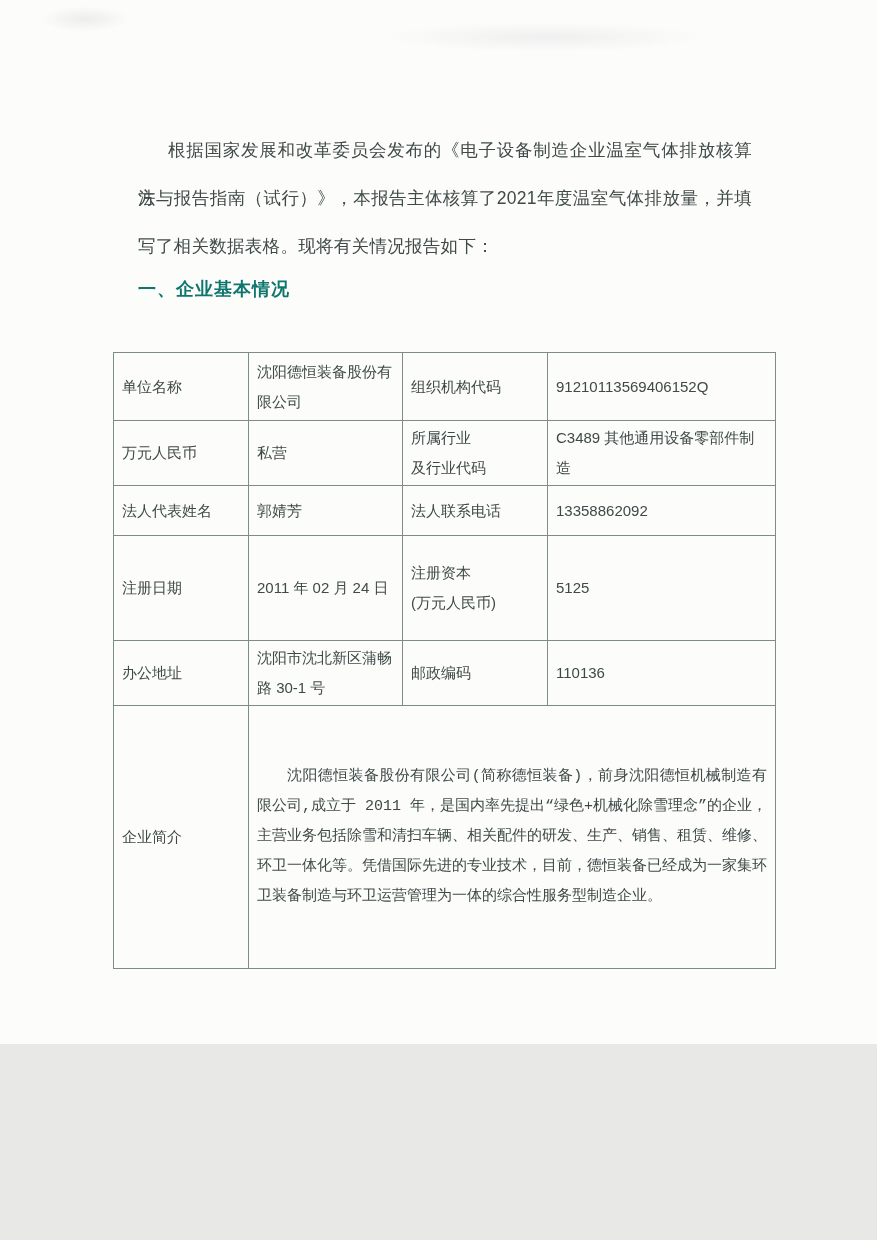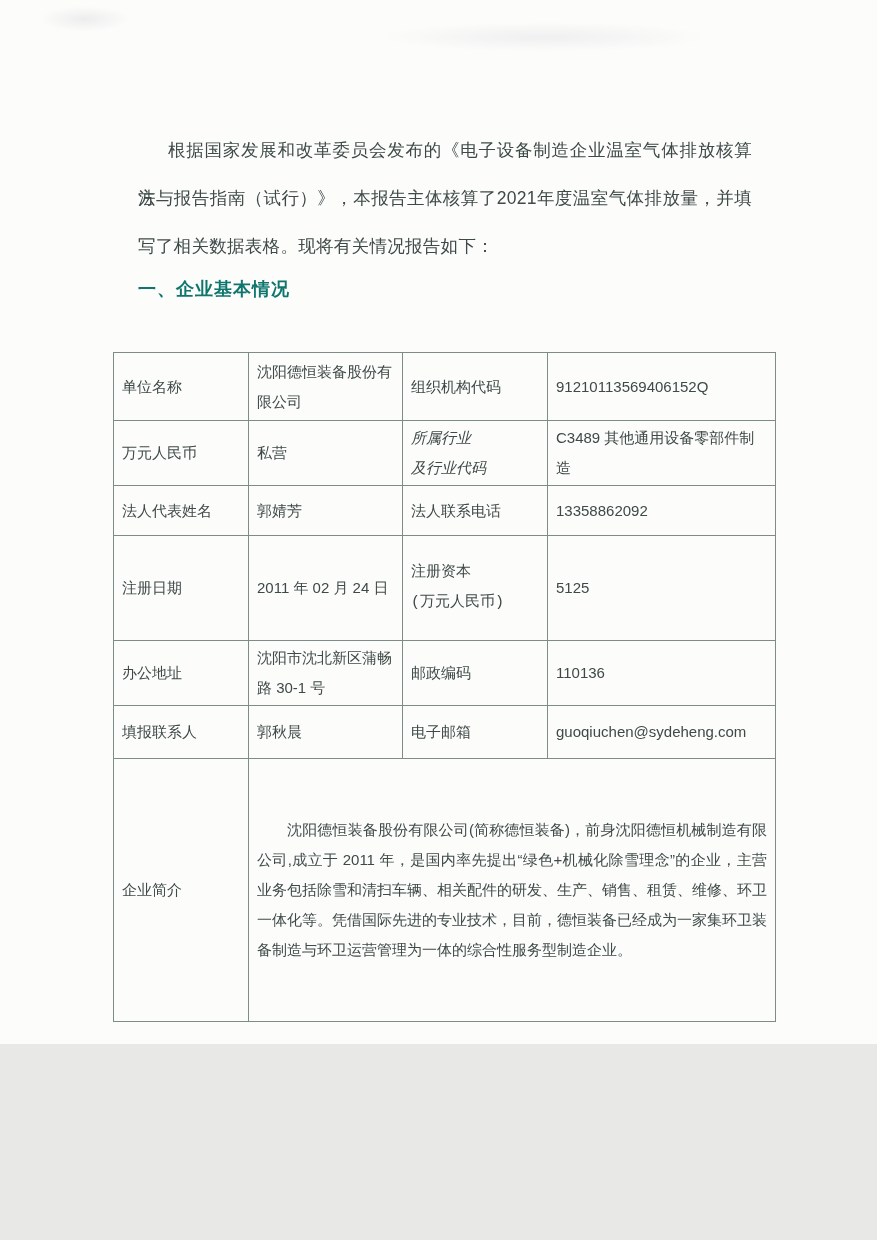--- a/index.html
+++ b/index.html
@@ -72,28 +72,29 @@
     color: #3e4a48;
   }
   table.info td {
     border: 1px solid #7d8b89;
     vertical-align: middle;
     line-height: 2.0;
     padding: 2px 8px;
     word-break: break-all;
     overflow: hidden;
   }
-  td.pre { white-space: pre-line; font-style: italic; }
-  td.spread { white-space: pre-line; line-height: 3.0; font-family: Liberation Mono, monospace; }
+  td.pre { white-space: pre-line; }
+  td.spread { white-space: pre-line; line-height: 3.0; }
   td.profile-cell {
     text-align: justify;
     padding: 18px 14px;
     text-indent: 2em;
     line-height: 2.45;
     word-break: break-all;
+    font-family: Liberation Mono, monospace;
   }
 
   
   .page-num {
     position: absolute;
     left: 0; right: 0; top: 1172px;
     text-align: center;
     font-size: 14px;
     color: #4a5756;
   }
@@ -153,26 +154,20 @@
       <td class="spread">注册资本
 (万元人民币)</td>
       <td>5125</td>
     </tr>
     <tr style="height:55px">
       <td>办公地址</td>
       <td>沈阳市沈北新区蒲畅路 30-1 号</td>
       <td>邮政编码</td>
       <td>110136</td>
     </tr>
-    <tr style="height:53px">
-      <td>填报联系人</td>
-      <td>郭秋晨</td>
-      <td>电子邮箱</td>
-      <td>guoqiuchen@sydeheng.com</td>
-    </tr>
     <tr style="height:263px">
       <td>企业简介</td>
       <td colspan="3" class="profile-cell">沈阳德恒装备股份有限公司(简称德恒装备)，前身沈阳德恒机械制造有限公司,成立于 2011 年，是国内率先提出“绿色+机械化除雪理念”的企业，主营业务包括除雪和清扫车辆、相关配件的研发、生产、销售、租赁、维修、环卫一体化等。凭借国际先进的专业技术，目前，德恒装备已经成为一家集环卫装备制造与环卫运营管理为一体的综合性服务型制造企业。</td>
     </tr>
   </tbody>
     </table>
 
   <div class="page-num">2</div>
 
 </div>

